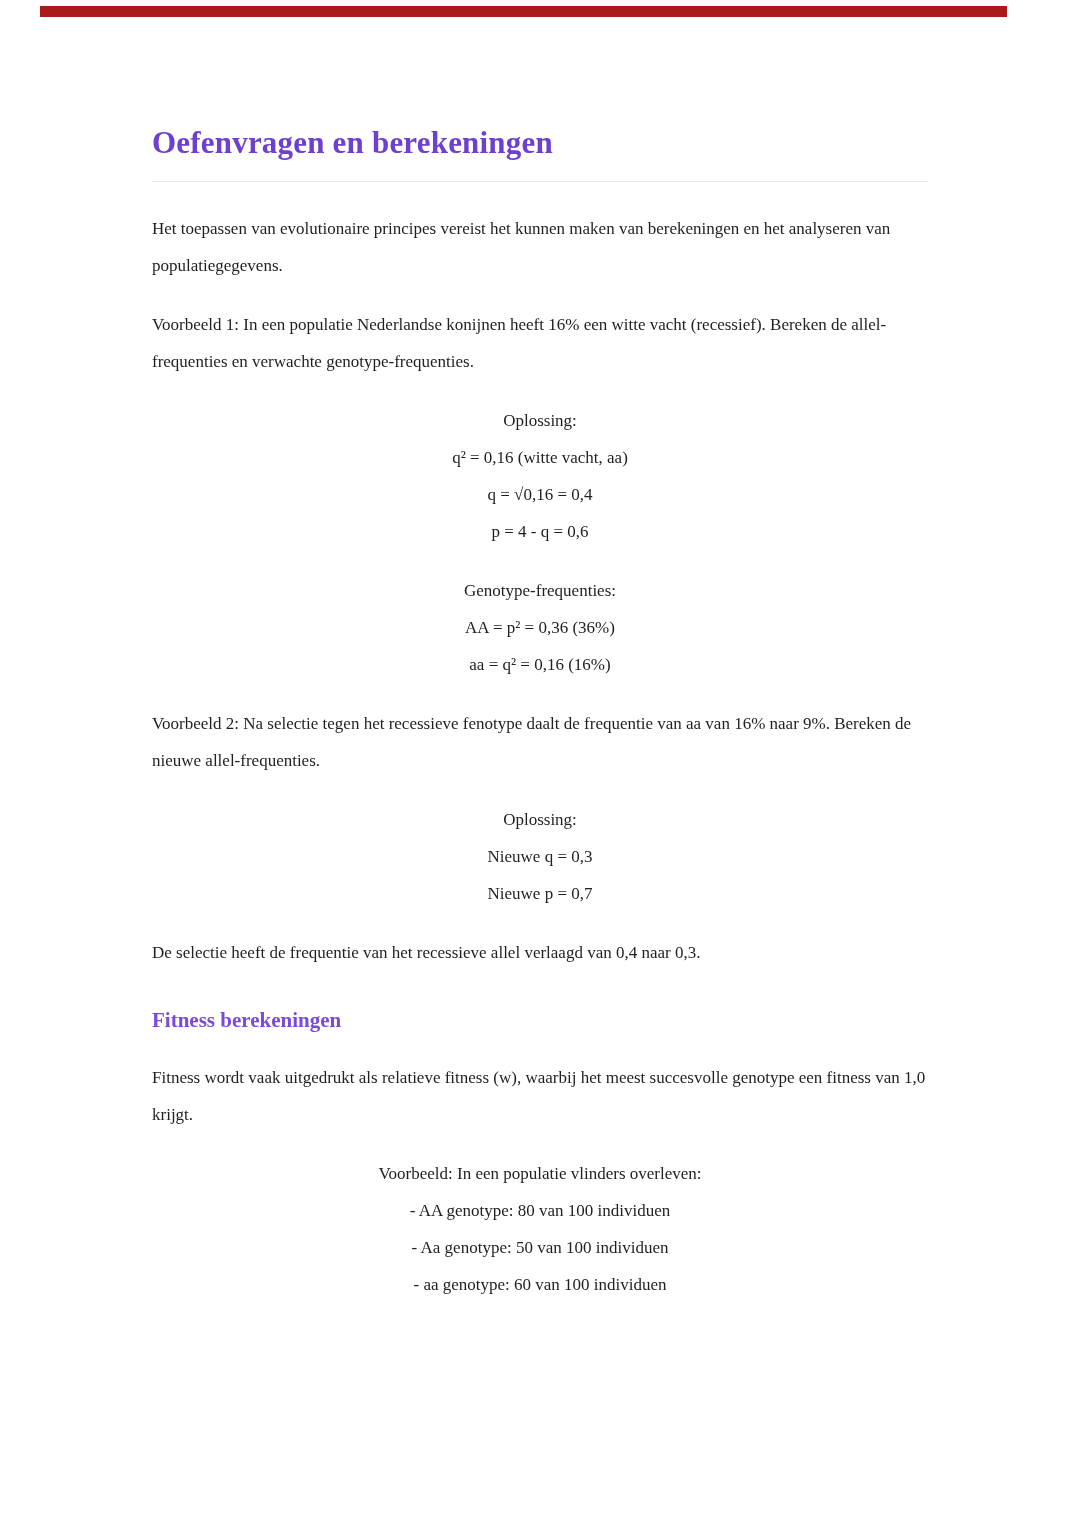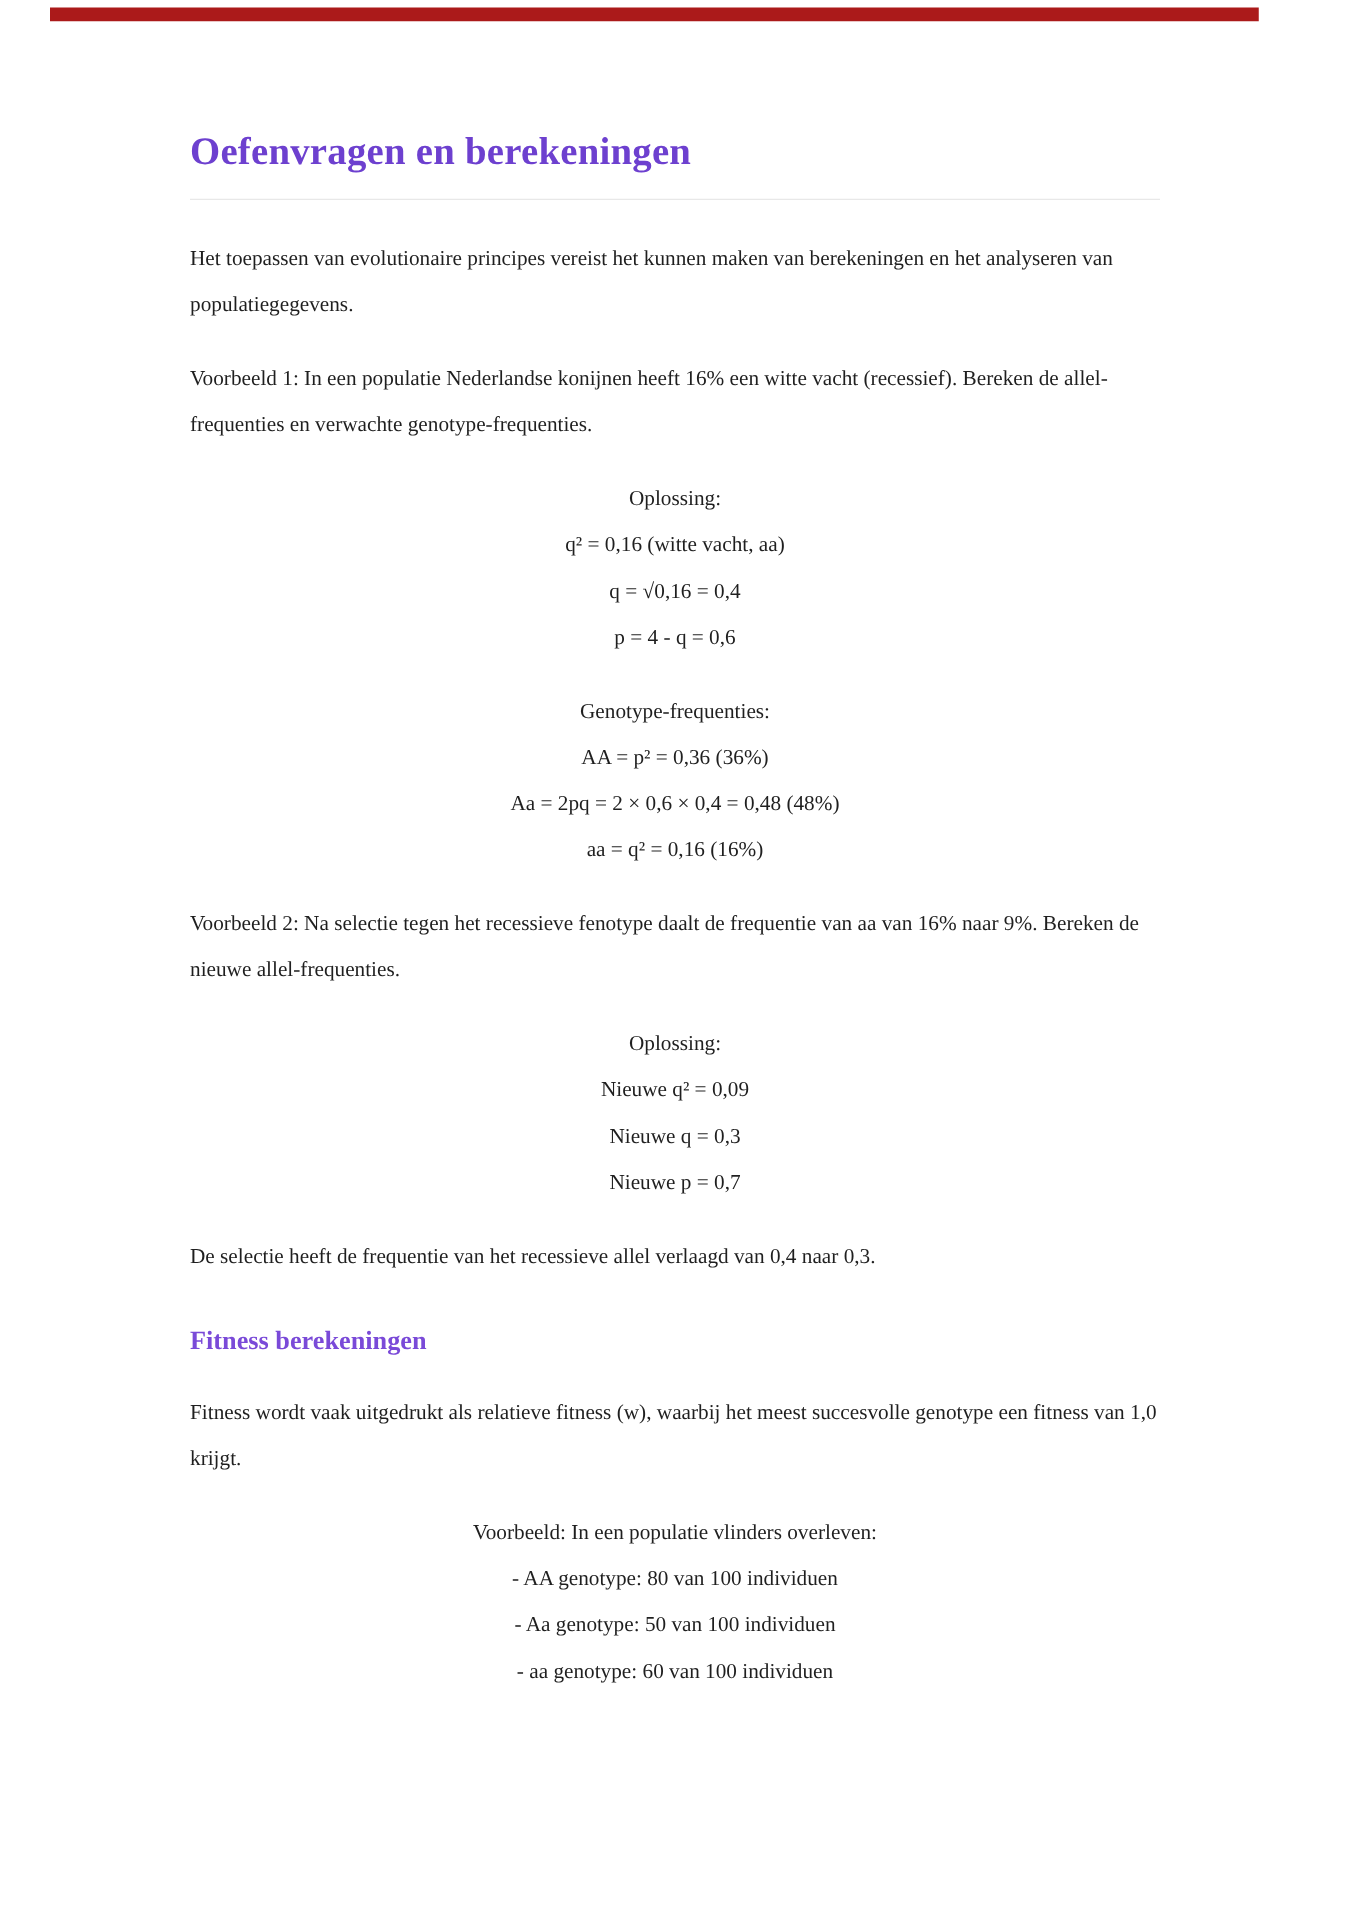--- a/index.html
+++ b/index.html
@@ -23,20 +23,21 @@
     position:absolute;
     left:40px;
     top:6px;
     width:967px;
     height:11px;
     background:var(--topbar);
   }
   .content{
     padding:102px 152px 0 152px;
     width:1080px;
+    margin-top:22px;
   }
   h1.page-title{
     margin:0 0 20px 0;
     font-size:31px;
     line-height:37px;
     font-weight:700;
     color:var(--accent);
     letter-spacing:0.2px;
   }
   hr.divider{
@@ -77,29 +78,27 @@
   <div class="block">
     <span class="line">Oplossing:</span>
     <span class="line">q² = 0,16 (witte vacht, aa)</span>
     <span class="line">q = √0,16 = 0,4</span>
     <span class="line">p = 4 - q = 0,6</span>
   </div>
 
   <div class="block">
     <span class="line">Genotype-frequenties:</span>
     <span class="line">AA = p² = 0,36 (36%)</span>
-    <span class="line">Aa = 2pq = 2 × 0,6 × 0,4 = 0,48 (48%)</span>
     <span class="line">aa = q² = 0,16 (16%)</span>
   </div>
 
   <p class="para">Voorbeeld 2: Na selectie tegen het recessieve fenotype daalt de frequentie van aa van 16% naar 9%. Bereken de nieuwe allel-frequenties.</p>
 
   <div class="block">
     <span class="line">Oplossing:</span>
-    <span class="line">Nieuwe q² = 0,09</span>
     <span class="line">Nieuwe q = 0,3</span>
     <span class="line">Nieuwe p = 0,7</span>
   </div>
 
   <p class="para">De selectie heeft de frequentie van het recessieve allel verlaagd van 0,4 naar 0,3.</p>
 
   <h2 class="section-heading">Fitness berekeningen</h2>
 
   <p class="para">Fitness wordt vaak uitgedrukt als relatieve fitness (w), waarbij het meest succesvolle genotype een fitness van 1,0 krijgt.</p>
 

